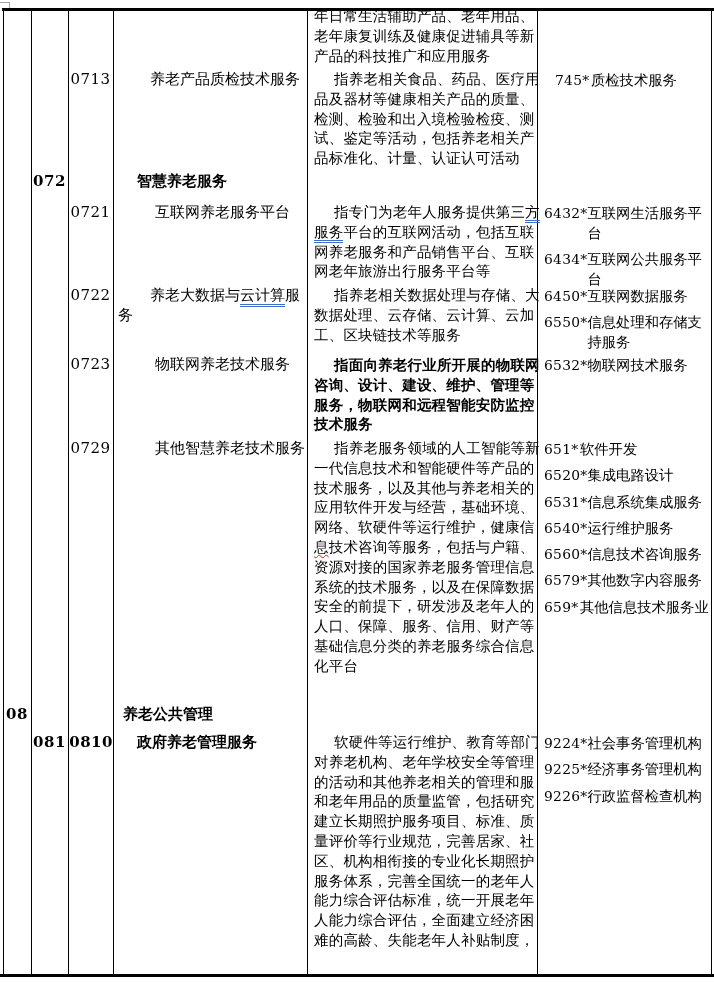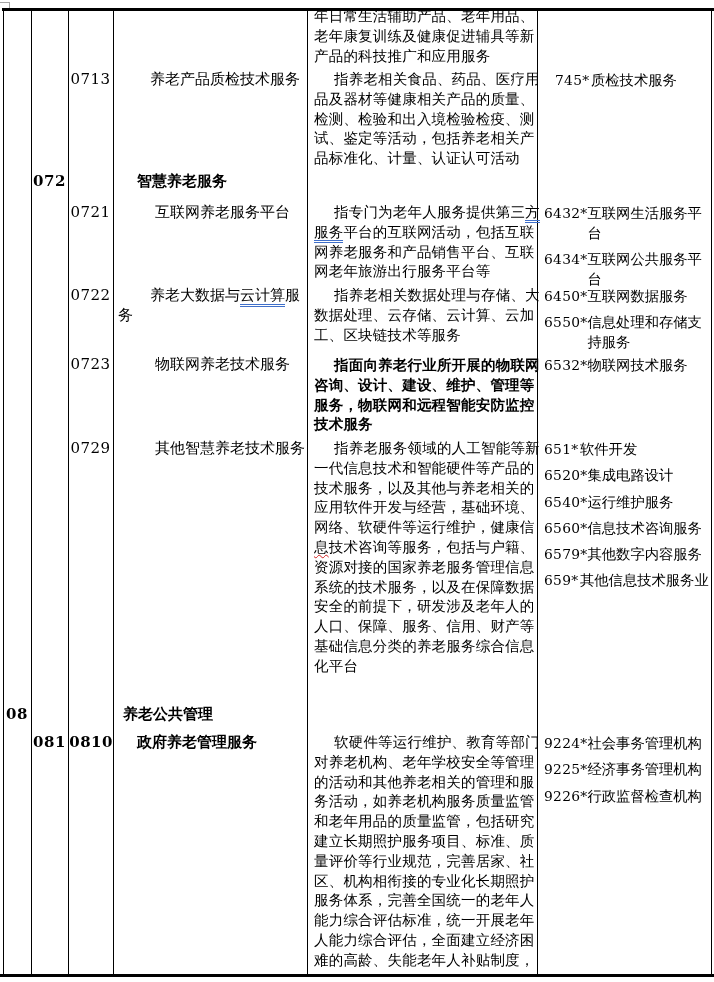--- a/index.html
+++ b/index.html
@@ -172,20 +172,24 @@
       <div class="refs-cell" style="top: 440px;">
         <div class="ref-entry">
           <span class="ref-code">651*</span>
           <span class="ref-name">软件开发</span>
         </div>
         <div class="ref-entry">
           <span class="ref-code">6520*</span>
           <span class="ref-name">集成电路设计</span>
         </div>
         <div class="ref-entry">
+          <span class="ref-code">6531*</span>
+          <span class="ref-name">信息系统集成服务</span>
+        </div>
+        <div class="ref-entry">
           <span class="ref-code">6540*</span>
           <span class="ref-name">运行维护服务</span>
         </div>
         <div class="ref-entry">
           <span class="ref-code">6560*</span>
           <span class="ref-name">信息技术咨询服务</span>
         </div>
         <div class="ref-entry">
           <span class="ref-code">6579*</span>
           <span class="ref-name">其他数字内容服务</span>
@@ -201,21 +205,20 @@
       </div>
       <div class="code-cell bold" style="left: 31px; width: 37px; top: 733px;">081</div>
       <div class="code-cell bold" style="left: 68px; width: 45px; top: 733px; text-align: right;">0810</div>
       <div class="title-cell bold" style="top: 733px;">
         <div class="title-line" style="text-indent: 19px;"><span>政府养老管理服务</span></div>
       </div>
       <div class="desc-cell" style="top: 733px;">
         <div class="desc-line" style="text-indent: 20px;"><span>软硬件等运行维护、教育等部门</span></div>
         <div class="desc-line"><span>对养老机构、老年学校安全等管理</span></div>
         <div class="desc-line"><span>的活动和其他养老相关的管理和服</span></div>
-        <div class="desc-line"><span>务活动，如养老机构服务质量监管</span></div>
         <div class="desc-line"><span>和老年用品的质量监管，包括研究</span></div>
         <div class="desc-line"><span>建立长期照护服务项目、标准、质</span></div>
         <div class="desc-line"><span>量评价等行业规范，完善居家、社</span></div>
         <div class="desc-line"><span>区、机构相衔接的专业化长期照护</span></div>
         <div class="desc-line"><span>服务体系，完善全国统一的老年人</span></div>
         <div class="desc-line"><span>能力综合评估标准，统一开展老年</span></div>
         <div class="desc-line"><span>人能力综合评估，全面建立经济困</span></div>
         <div class="desc-line"><span>难的高龄、失能老年人补贴制度，</span></div>
       </div>
       <div class="refs-cell" style="top: 734px;">

